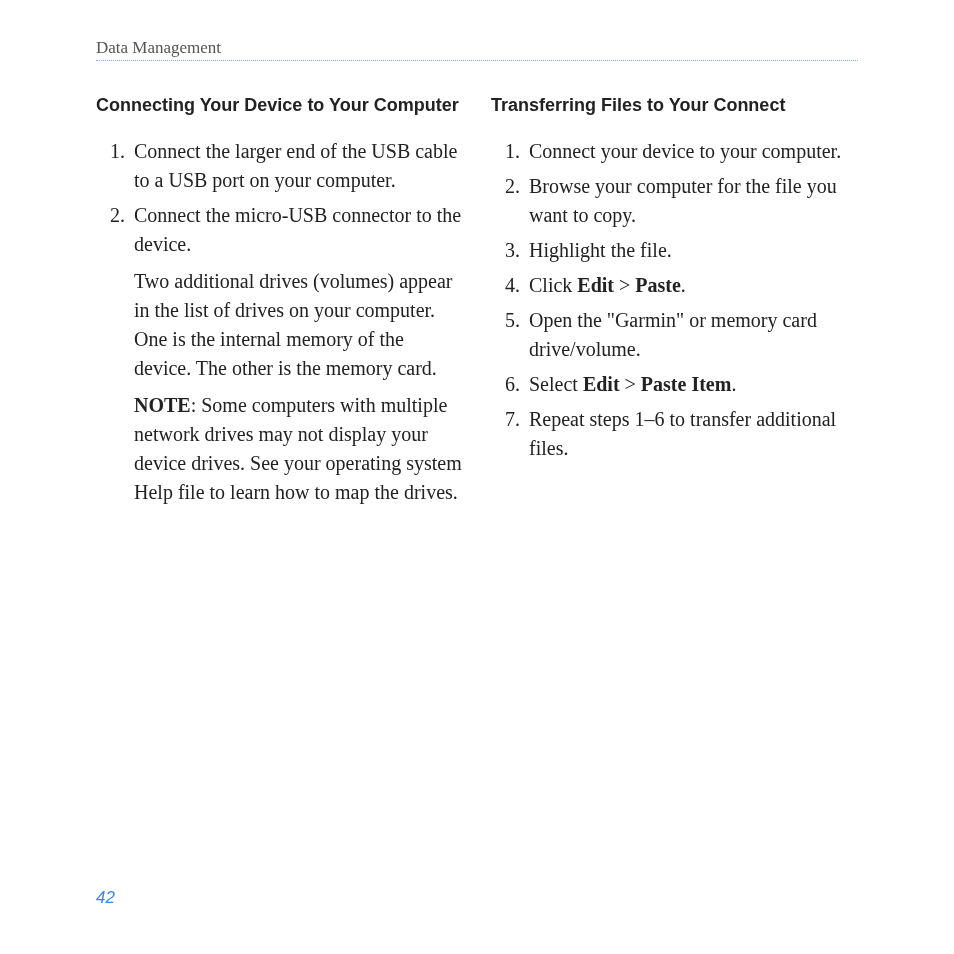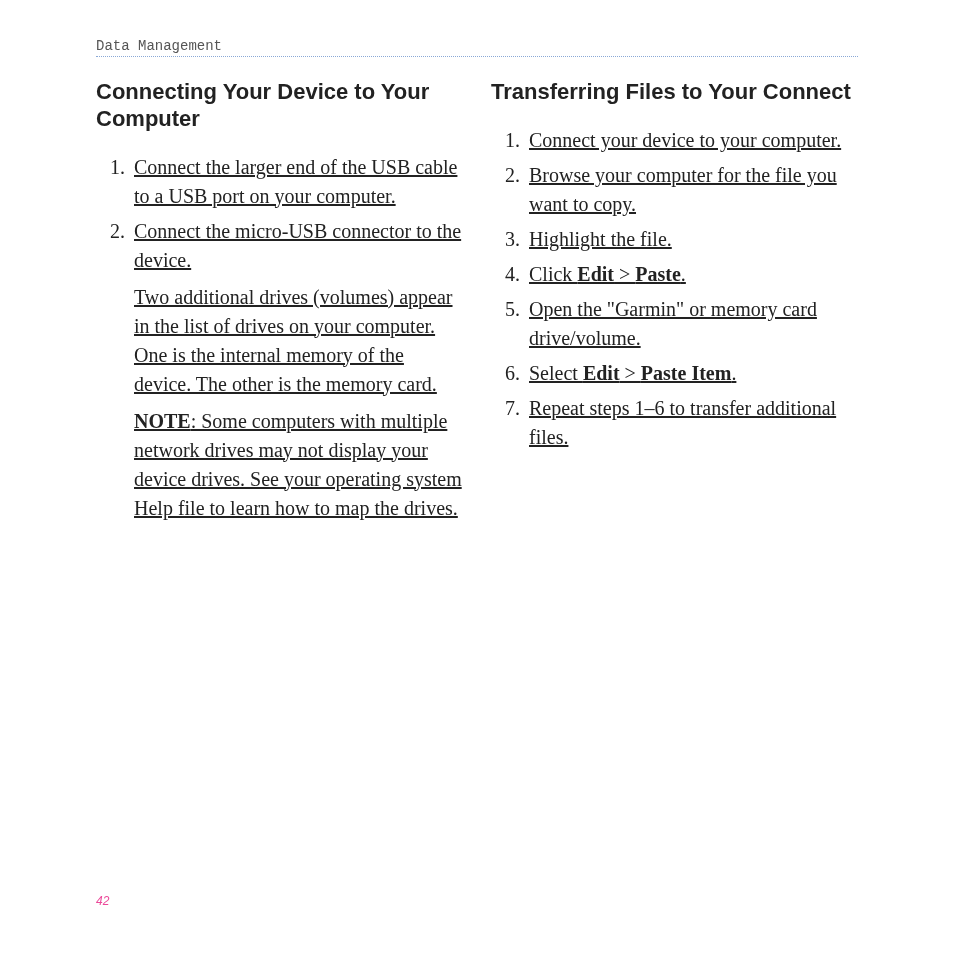--- a/index.html
+++ b/index.html
@@ -12,49 +12,48 @@
     height: 954px;
     box-sizing: border-box;
   }
   .page {
     padding: 38px 96px 40px 96px;
     box-sizing: border-box;
     height: 100%;
     position: relative;
   }
   .header-section {
-    font-family: Liberation Mono, monospace;
-    font-size: 14px;
+    font-family: Liberation Serif, serif;
+    font-size: 17px;
     color: #555;
     padding-bottom: 2px;
     border-bottom: 1px dotted #8aa8d6;
-    margin-bottom: 12px;
+    margin-bottom: 24px;
   }
   .columns {
     display: flex;
     column-gap: 28px;
   }
   .col {
     flex: 1 1 0;
     min-width: 0;
   }
   h2 {
     font-family: Arial, Helvetica, sans-serif;
     font-weight: bold;
-    font-size: 22px;
+    font-size: 18px;
     margin: 10px 0 6px 0;
     line-height: 1.22;
     color: #222;
   }
   ol {
     margin: 20px 0 0 0;
     padding-left: 34px;
     font-size: 20px;
     line-height: 1.45;
-    text-decoration: underline;
   }
   ol > li {
     margin-bottom: 6px;
     padding-left: 4px;
   }
   .para {
     margin-top: 8px;
     margin-bottom: 8px;
   }
   .note-label { font-weight: bold; }
@@ -63,22 +62,22 @@
   .footer {
     position: absolute;
     bottom: 46px;
     left: 96px;
     right: 96px;
     display: flex;
     justify-content: space-between;
     align-items: flex-start;
     font-family: Arial, Helvetica, sans-serif;
     font-style: italic;
-    font-size: 12px;
-    color: #ec4899;
+    font-size: 17px;
+    color: #3b82f6;
   }
 </style>
 </head>
 <body>
 
 <div class="page">
   <div class="header-section">Data Management</div>
 
   <div class="columns">
     <div class="col">

